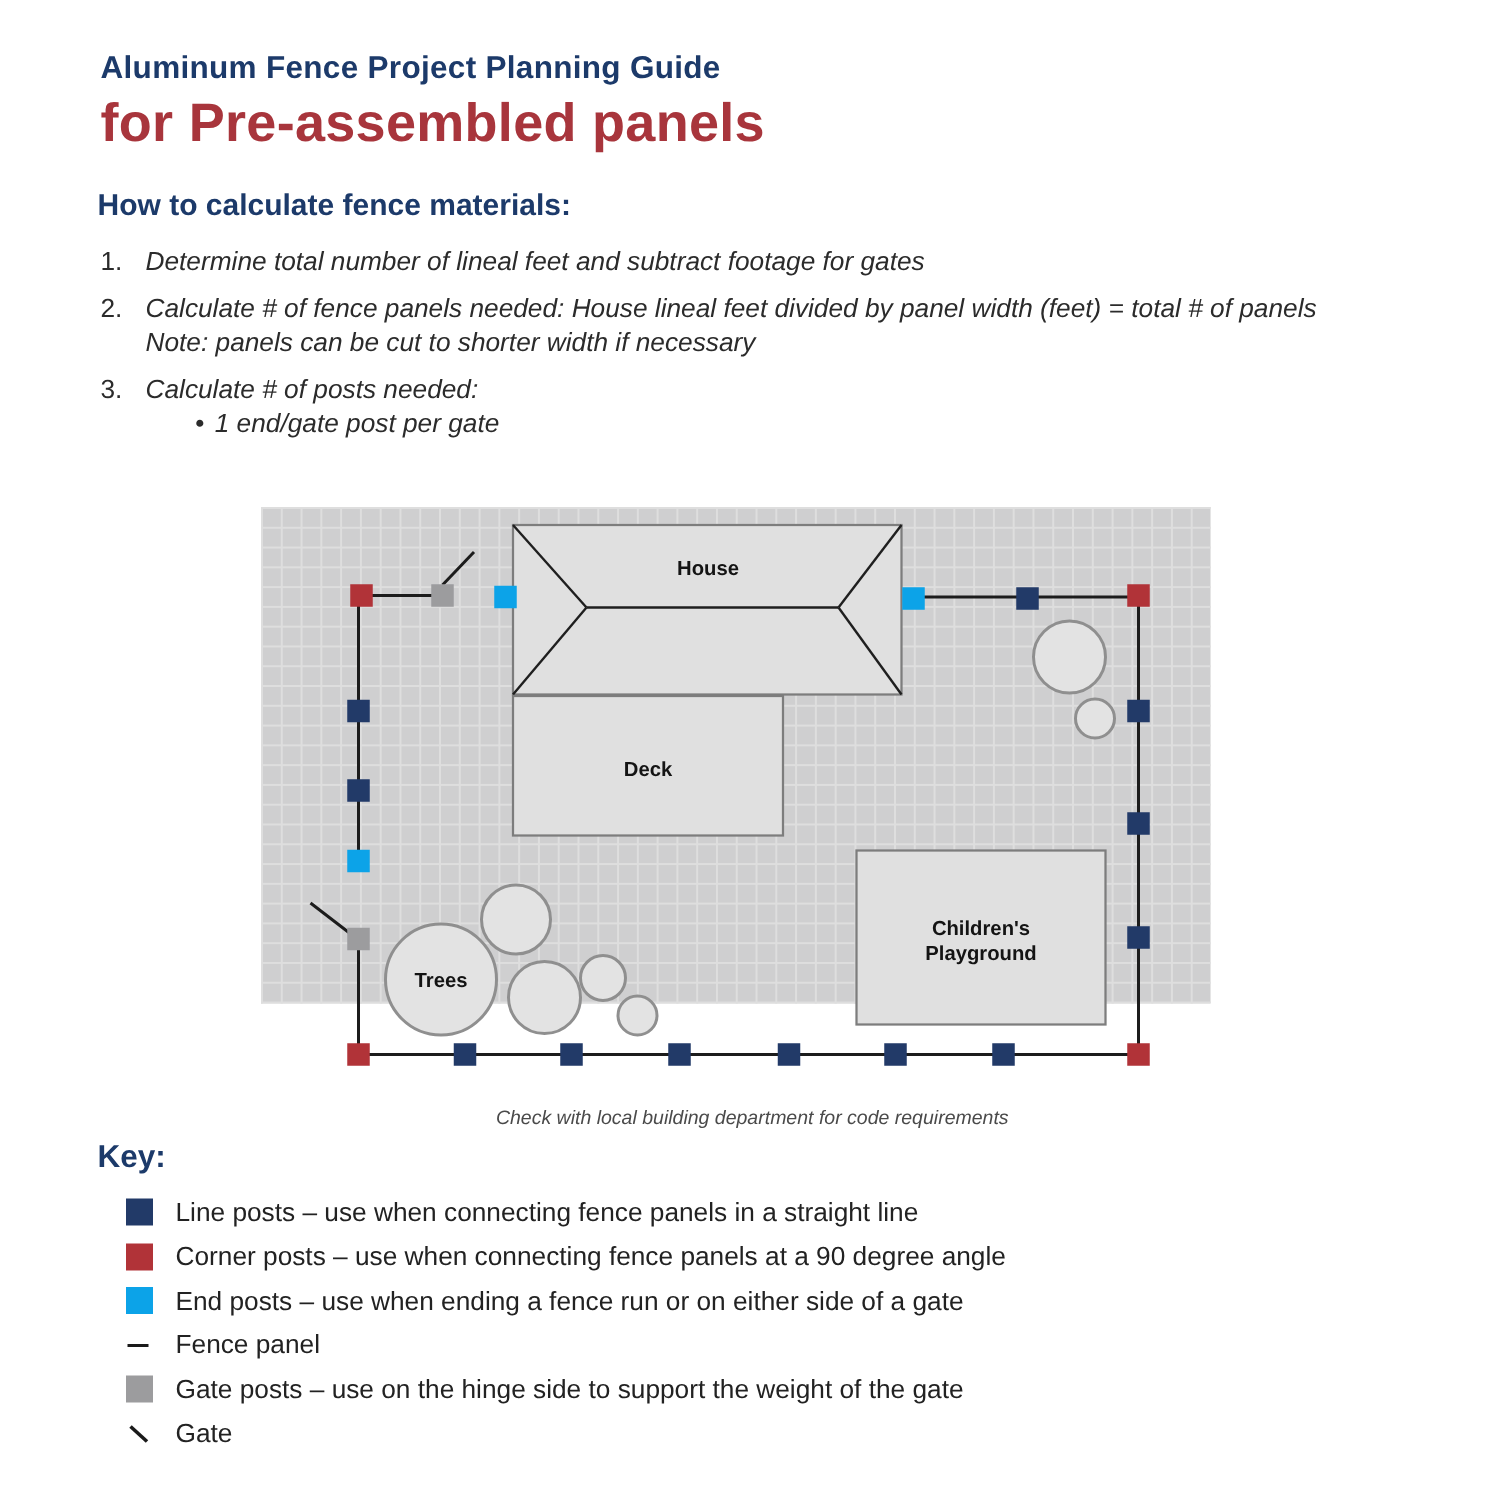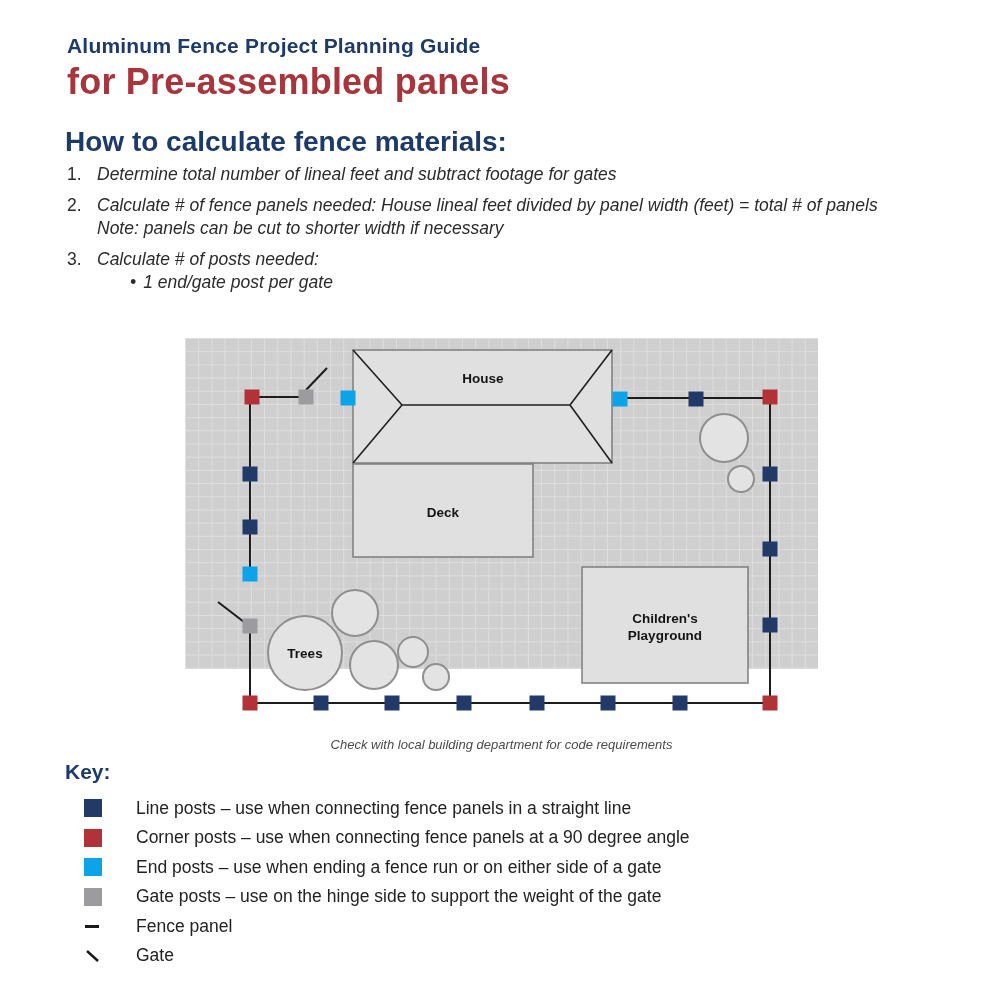--- a/index.html
+++ b/index.html
@@ -7,51 +7,51 @@
   body { font-family:"Liberation Sans", sans-serif; position:relative; overflow:hidden; color:#262626; }
 
   .abs { position:absolute; }
 
   
   .title-block { top:28px; left:67px; }
   .page-title { font-size:21px; font-weight:700; line-height:36px; color:#1c3a6a; letter-spacing:.2px; }
   .page-subtitle { font-size:36px; font-weight:700; line-height:36px; color:#a8353c; letter-spacing:.2px; }
 
   
-  .howto-heading { top:126px; left:65px; font-size:28px; font-weight:700; color:#1c3a6a; }
+  .howto-heading { top:126px; left:65px; font-size:20px; font-weight:700; color:#1c3a6a; }
   .steps { top:163px; left:67px; width:880px; font-size:17.5px; line-height:23.5px; color:#2b2b2b; }
   .step { display:flex; margin-bottom:7px; }
   .step-num { width:30px; flex:0 0 30px; }
   .step-body { flex:1;font-style:italic; }
   .bullet-line { padding-left:33px; }
   .bullet-line .bullet { margin-right:7px; }
 
   
   .diagram {
-    top:338px; left:185px; width:633px; height:331px;
+    top:338px; left:174px; width:633px; height:331px;
     background-color:#cfcfd0;
     background-image:
       linear-gradient(#dedede 1px, transparent 1px),
       linear-gradient(90deg, #dedede 1px, transparent 1px);
     background-size:13.2px 13.2px;
   }
   .diagram svg { display:block; }
   .plan-label { font-family:"Liberation Sans", sans-serif; font-size:13.5px; font-weight:700; fill:#141414; }
 
   .caption { top:737px; left:185px; width:633px; text-align:center;
              font-size:13px; font-style:italic; color:#4a4a4a; }
 
   
   .key-block { top:760px; left:65px; }
   .key-heading { font-size:21px; font-weight:700; color:#1c3a6a; margin-bottom:15px; }
   .key-row { display:flex; align-items:center; height:18px; margin-bottom:11.5px; padding-left:19px; }
   .key-swatch { width:18px; height:18px; flex:0 0 18px; }
   .key-glyph { width:18px; height:18px; flex:0 0 18px; position:relative; }
   .dash-glyph { position:absolute; left:1px; top:8px; width:14px; height:2.6px; background:#1a1a1a; }
-  .key-label { margin-left:34px; font-size:17.5px; color:#222222; }
+  .key-label { margin-left:15px; font-size:17.5px; color:#222222; }
 </style>
 </head>
 <body>
 
 <div class="abs title-block">
   <div class="page-title">Aluminum Fence Project Planning Guide</div>
   <div class="page-subtitle">for Pre-assembled panels</div>
 </div>
 
 <div class="abs howto-heading">How to calculate fence materials:</div>
@@ -172,28 +172,28 @@
   </div>
   <div class="key-row">
     <span class="key-swatch" style="background: rgb(177, 51, 56);"></span>
     <span class="key-label">Corner posts – use when connecting fence panels at a 90 degree angle</span>
   </div>
   <div class="key-row">
     <span class="key-swatch" style="background: rgb(12, 163, 232);"></span>
     <span class="key-label">End posts – use when ending a fence run or on either side of a gate</span>
   </div>
   <div class="key-row">
-    <span class="key-swatch" style="background: rgb(156, 156, 158);"></span>
-    <span class="key-label">Gate posts – use on the hinge side to support the weight of the gate</span>
-  </div>
-  <div class="key-row">
     <span class="key-glyph">
         <span class="dash-glyph"></span>
       </span>
     <span class="key-label">Fence panel</span>
+  </div>
+  <div class="key-row">
+    <span class="key-swatch" style="background: rgb(156, 156, 158);"></span>
+    <span class="key-label">Gate posts – use on the hinge side to support the weight of the gate</span>
   </div>
   <div class="key-row">
     <span class="key-glyph">
       <svg width="18" height="18" viewBox="0 0 18 18">
           <line x1="3" y1="4" x2="14" y2="14" stroke="#1a1a1a" stroke-width="2.4"></line>
         </svg>
     </span>
     <span class="key-label">Gate</span>
   </div>
 </div>

